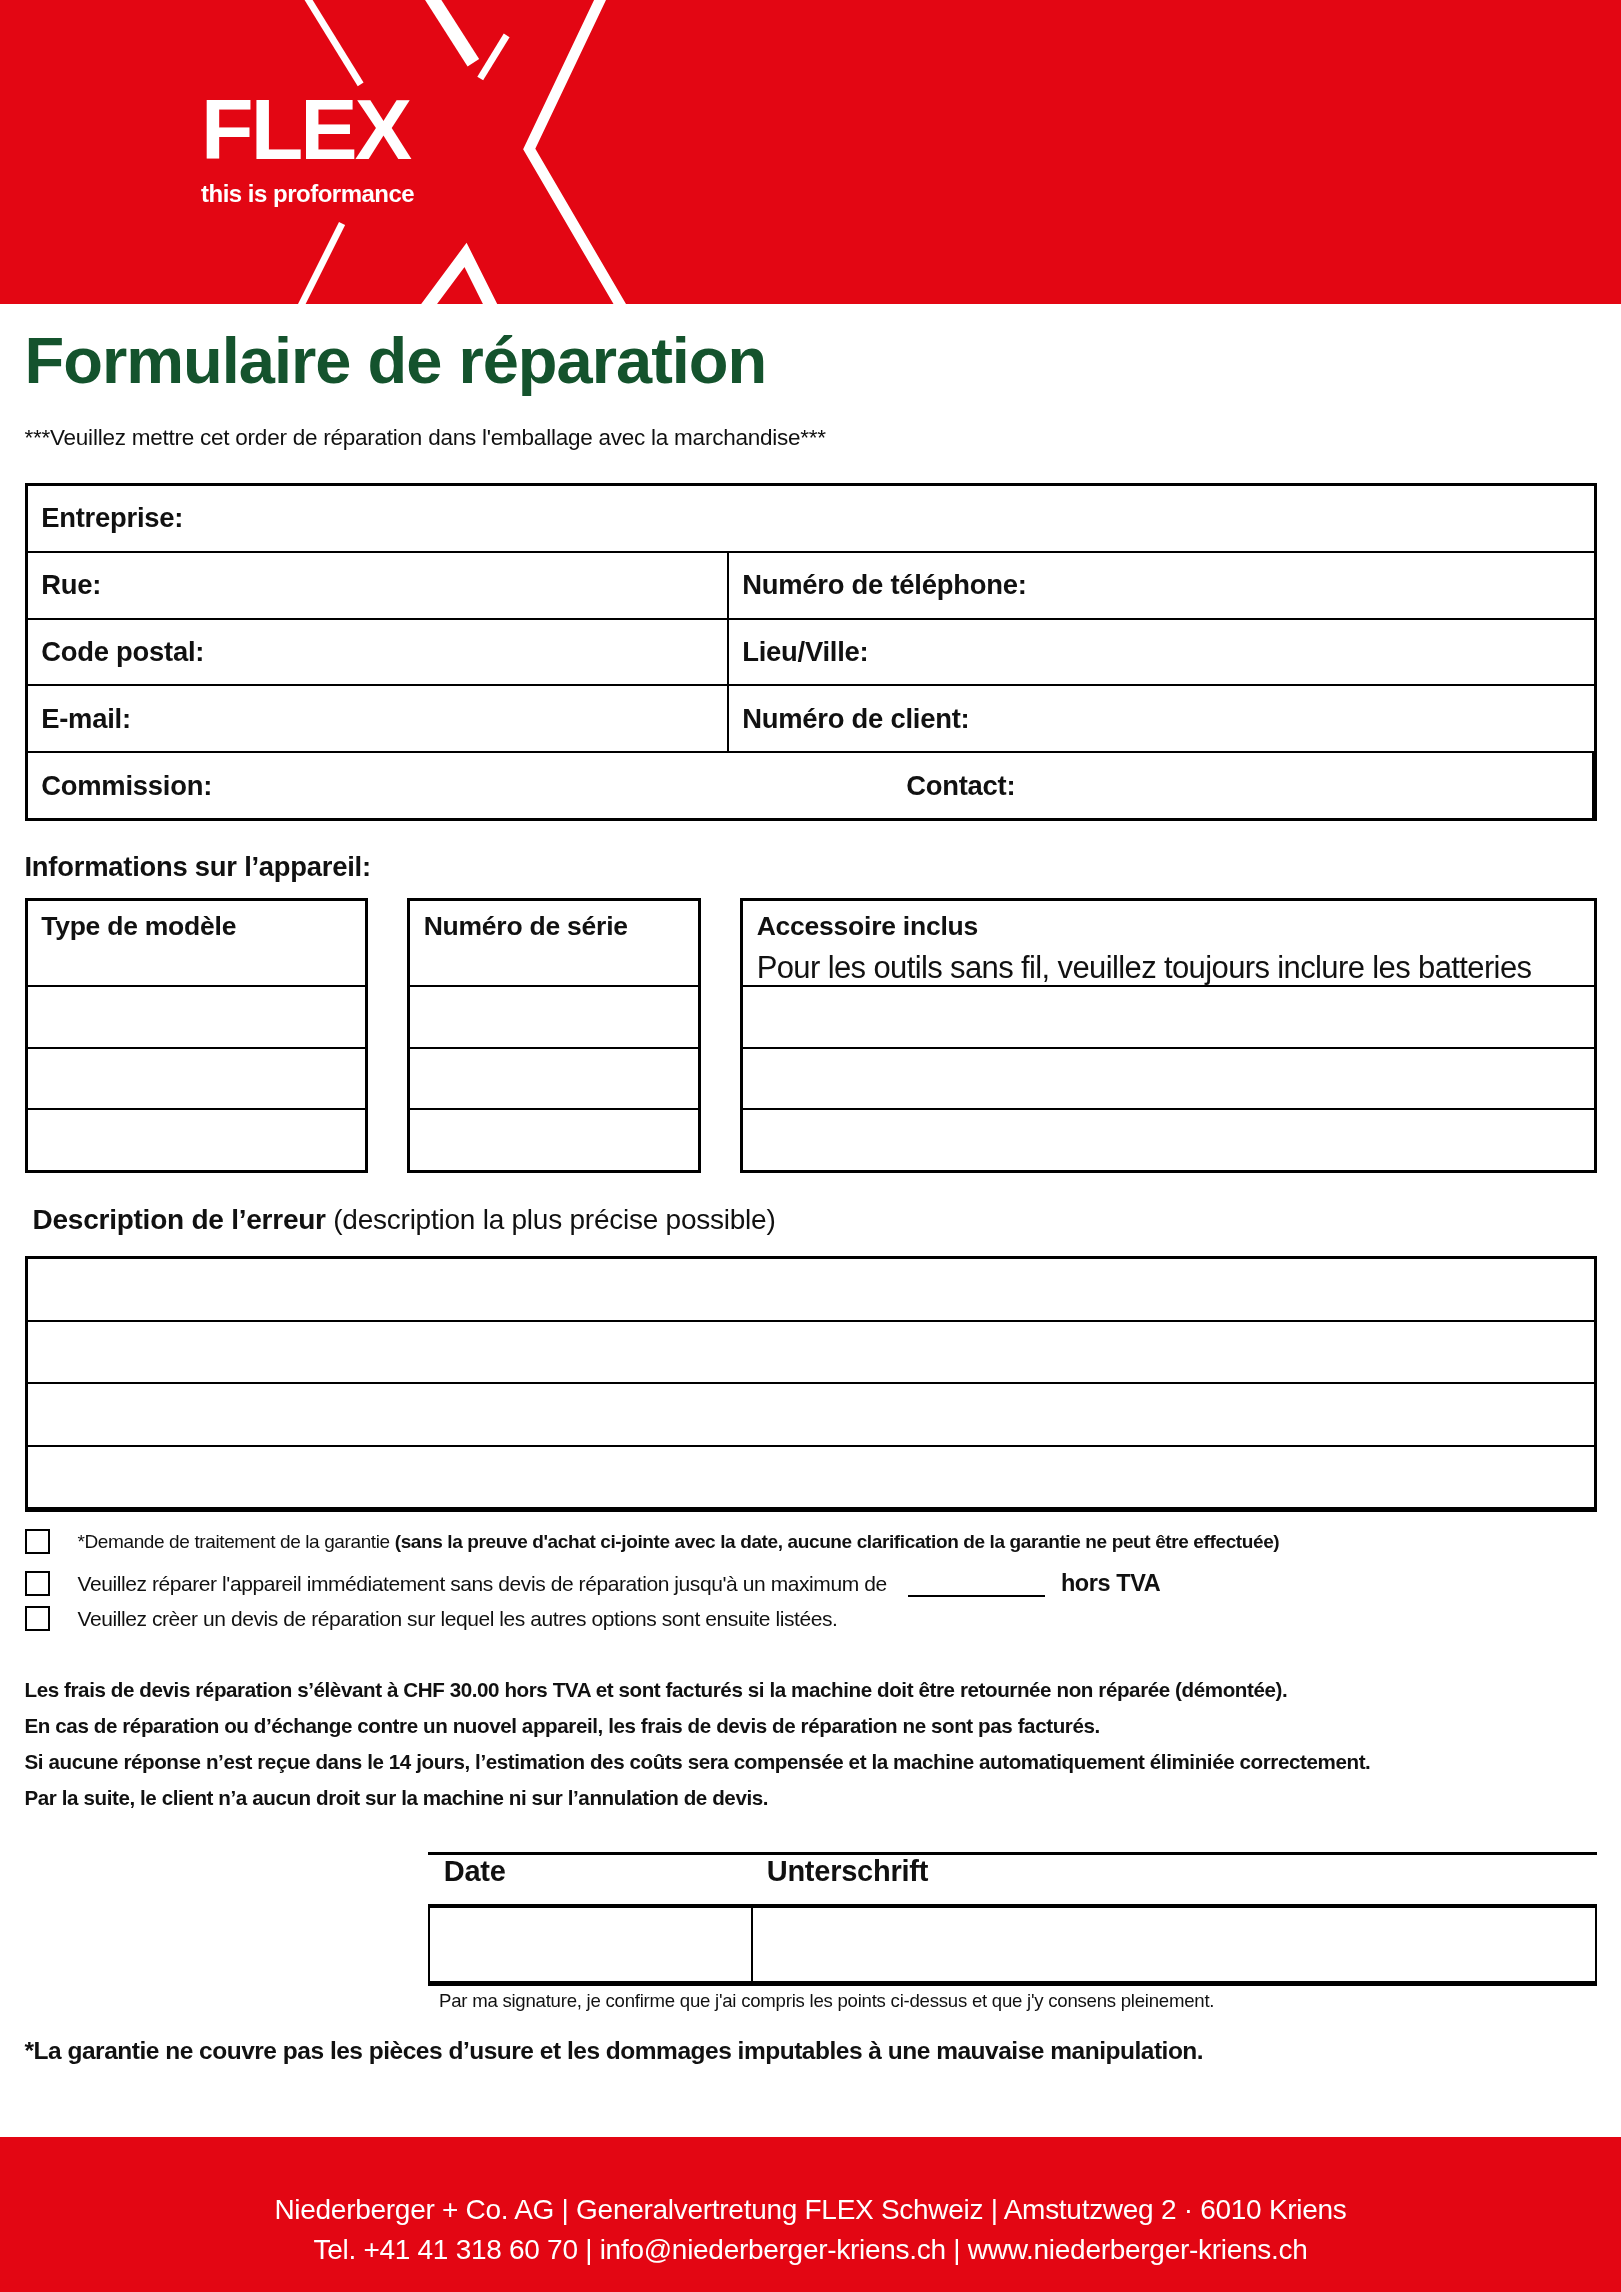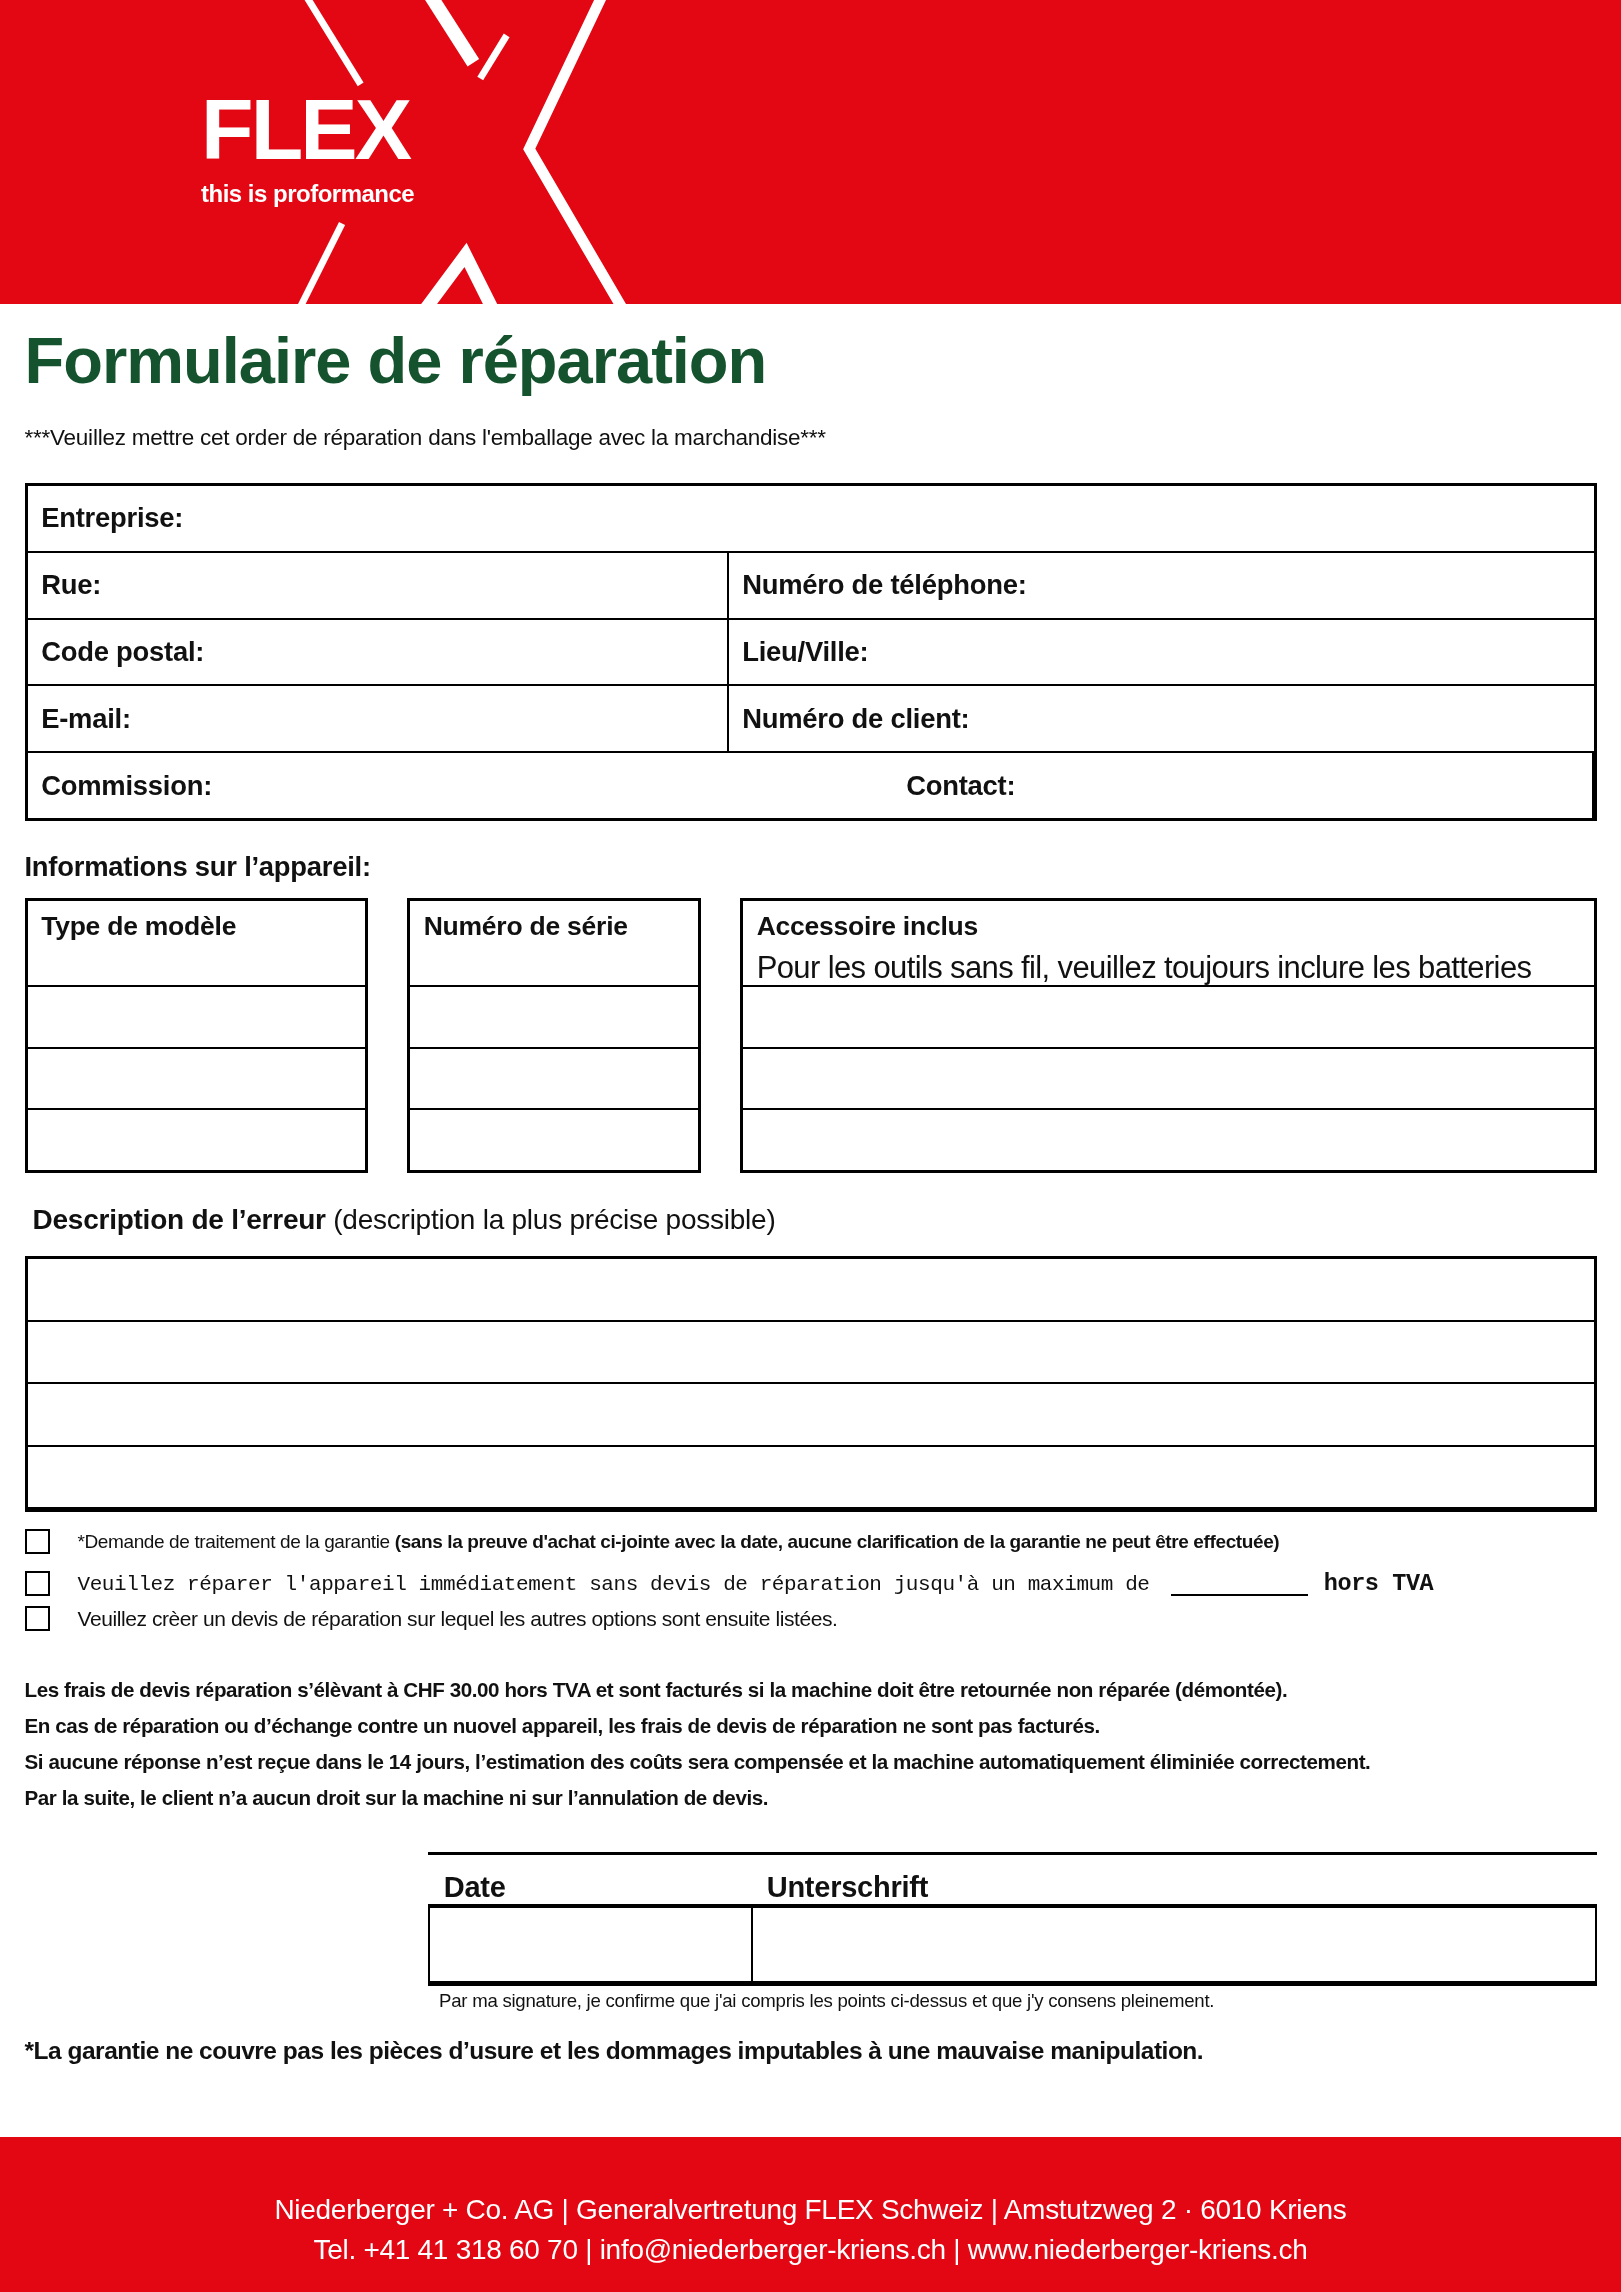--- a/index.html
+++ b/index.html
@@ -46,21 +46,21 @@
   .opt1 .opt-text{font-size:19px;letter-spacing:-0.02em;}
   .opt2 .opt-text,.opt3 .opt-text{font-size:21px;letter-spacing:-0.02em;}
   .opt b{font-weight:700;}
   .blank{display:inline-block;width:137px;height:23.5px;border-bottom:2.9px solid #000;margin:0 15.7px -5.9px 21.6px;}
   .horstva{font-size:23.5px;font-weight:700;}
   
   .terms{position:absolute;left:24.5px;top:1672px;width:1573px;font-size:20.6px;font-weight:700;line-height:36px;letter-spacing:-0.02em;}
   
   .sig{position:absolute;left:428px;top:1852px;width:1169px;}
   .sig-topline{height:2.9px;background:#000;}
-  .sig-heads{display:flex;height:49px;align-items:flex-end;}
+  .sig-heads{display:flex;height:49px;align-items:flex-start;}
   .sig-heads .h1{width:324px;padding-left:15.7px;box-sizing:border-box;font-size:29px;font-weight:700;}
   .sig-heads .h2{font-size:29px;font-weight:700;padding-left:14.7px;}
   .sig-underline{height:3.9px;background:#000;}
   .sig-row{height:73px;border-left:2.9px solid #000;border-right:2.9px solid #000;border-bottom:5.9px solid #000;box-sizing:content-box;display:flex;}
   .sig-cell-date{width:321px;border-right:2.9px solid #000;}
   .sig-cell-sign{flex:1;}
   .sig-note{position:absolute;left:439px;top:1990px;font-size:18.6px;}
   .warranty{position:absolute;left:24.5px;top:2037px;font-size:24.5px;font-weight:700;letter-spacing:-0.02em;}
   
   .footer{position:absolute;left:0;top:2137px;width:1621px;height:156px;background:#e30613;}
@@ -166,21 +166,21 @@
   <div class="drow"></div>
   <div class="drow"></div>
   <div class="drow"></div>
 </div>
 
 <div class="opt opt1" style="top:1525px;height:33px;">
   <div class="cb"></div>
   <div class="opt-text"><span>*Demande de traitement de la garantie </span><b>(sans la preuve d'achat ci-jointe avec la date, aucune clarification de la garantie ne peut être effectuée)</b></div>
 </div>
 
-<div class="opt opt2" style="top:1564px;height:39px;font-family:Liberation Mono, monospace;">
+<div class="opt opt2" style="top:1564px;height:39px;">
   <div class="cb"></div>
   <div class="opt-text"><span>Veuillez réparer l'appareil immédiatement sans devis de réparation jusqu'à un maximum de</span><span class="blank"></span><span class="horstva">hors TVA</span></div>
 </div>
 
 <div class="opt opt3" style="top:1602px;height:33px;">
   <div class="cb"></div>
   <div class="opt-text"><span>Veuillez crèer un devis de réparation sur lequel les autres options sont ensuite listées.</span></div>
 </div>
 
 <div class="terms">

